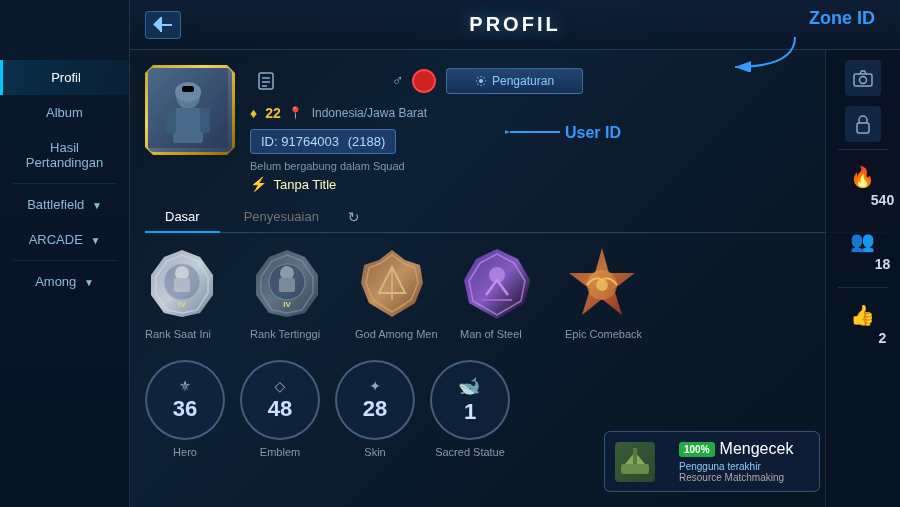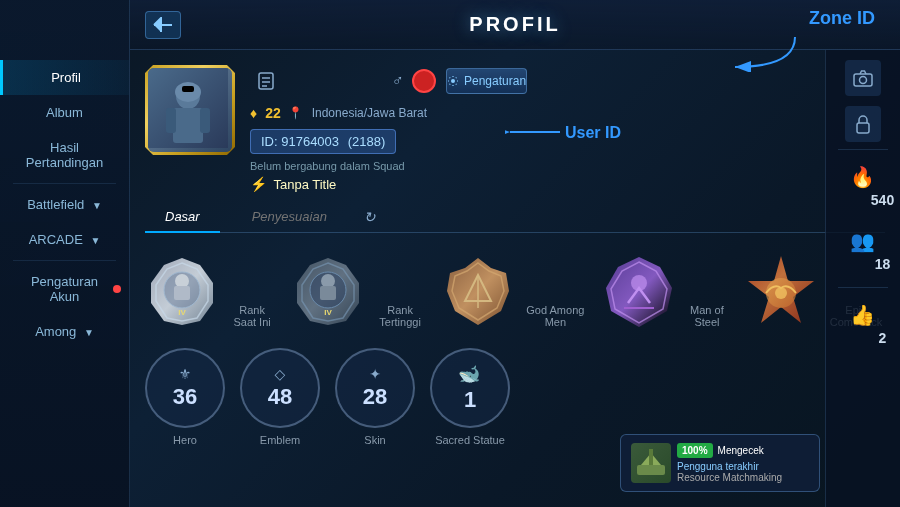--- a/index.html
+++ b/index.html
@@ -185,21 +185,21 @@
       border-radius: 50%;
       background: #cc2222;
       border: 2px solid #ff4444;
       cursor: pointer;
     }
 
     .settings-btn {
       background: linear-gradient(180deg, rgba(40,80,130,0.8), rgba(20,50,90,0.9));
       border: 1px solid rgba(100,160,220,0.5);
       border-radius: 4px;
-      padding: 5px 0;
+      padding: 5px 28px;
       color: #88ccff;
       font-size: 12px;
       cursor: pointer;
       display: flex;
       align-items: center;
       gap: 5px;
     }
 
     .user-id-box {
       background: rgba(40,80,140,0.6);
@@ -257,24 +257,23 @@
 
     .squad-text {
       color: #7799aa;
       font-size: 11px;
       margin-top: 2px;
     }
 
     
     .tabs {
       display: flex;
-      gap: 12px;
-      margin-bottom: 20px;
+      gap: 4px;
+      margin-bottom: 12px;
       border-bottom: 1px solid rgba(100,160,220,0.3);
-      font-style: italic;
     }
 
     .tab {
       padding: 7px 20px;
       font-size: 13px;
       color: #737373;
       cursor: pointer;
       position: relative;
     }
 
@@ -287,21 +286,22 @@
     
     .badges-row {
       display: flex;
       gap: 15px;
       margin-bottom: 20px;
       align-items: flex-end;
     }
 
     .badge-item {
       display: flex;
-      align-items: flex-end;
+      flex-direction: column;
+      align-items: flex-start;
       gap: 8px;
       min-width: 90px;
     }
 
     
     .rank-badge {
       width: 75px;
       height: 75px;
       position: relative;
       display: flex;
@@ -394,27 +394,27 @@
       height: 1px;
       background: rgba(100,160,220,0.2);
       margin: 2px 0;
     }
 
     
     .notif-popup {
       position: absolute;
       bottom: 15px;
       right: 80px;
-      width: 200px;
+      width: 216px;
       background: rgba(15,30,55,0.95);
       border: 1px solid rgba(100,160,220,0.4);
       border-radius: 6px;
       padding: 8px 10px;
       display: flex;
-      gap: 6px;
+      gap: 24px;
       align-items: center;
     }
 
     .notif-avatar {
       width: 40px;
       height: 40px;
       border-radius: 4px;
       background: linear-gradient(135deg, #3a5a3a, #2a4a2a);
       flex-shrink: 0;
       display: flex;
@@ -454,24 +454,20 @@
   <div class="sidebar-divider"></div>
   <div class="sidebar-item">
     <span>Battlefield</span>
     <span class="arrow">▼</span>
   </div>
   <div class="sidebar-item">
     <span>ARCADE</span>
     <span class="arrow">▼</span>
   </div>
   <div class="sidebar-divider"></div>
-  <div class="sidebar-item">
-    <span>Pengaturan Akun</span>
-    <span style="position:absolute; right:8px; top:50%; transform:translateY(-50%); width:8px; height:8px; border-radius:50%; background:#ff4444;"></span>
-  </div>
   <div class="sidebar-item">
     <span>Among</span>
     <span class="arrow">▼</span>
   </div>
 </div>
 
 <div class="topbar">
   <div class="back-btn">
     <svg width="20" height="16" viewBox="0 0 20 16" fill="#88ccff">
       <path d="M8 1L1 8l7 7M1 8h18"></path>
@@ -787,18 +783,18 @@
 
     <svg width="36" height="36" viewBox="0 0 36 36">
       <rect x="4" y="20" width="28" height="10" rx="2" fill="#6a8a4a"></rect>
       <polygon points="18,8 28,20 8,20" fill="#8aaa5a"></polygon>
       <rect x="16" y="4" width="4" height="16" fill="#5a7a3a"></rect>
     </svg>
   </div>
   <div class="notif-content">
     <div style="display:flex; align-items:center; gap:5px; margin-bottom:3px;">
       <span class="progress-badge">100%</span>
-      <span style="color:#fff; font-size:10px;">Mengecek</span>
+      <span style="color:#fff; font-size:16px;">Mengecek</span>
     </div>
     <div style="color:#88ccff; font-size:10px;">Pengguna terakhir</div>
     <div style="color:#aaaaaa; font-size:10px;">Resource Matchmaking</div>
   </div>
 </div>
 
 </body></html>

